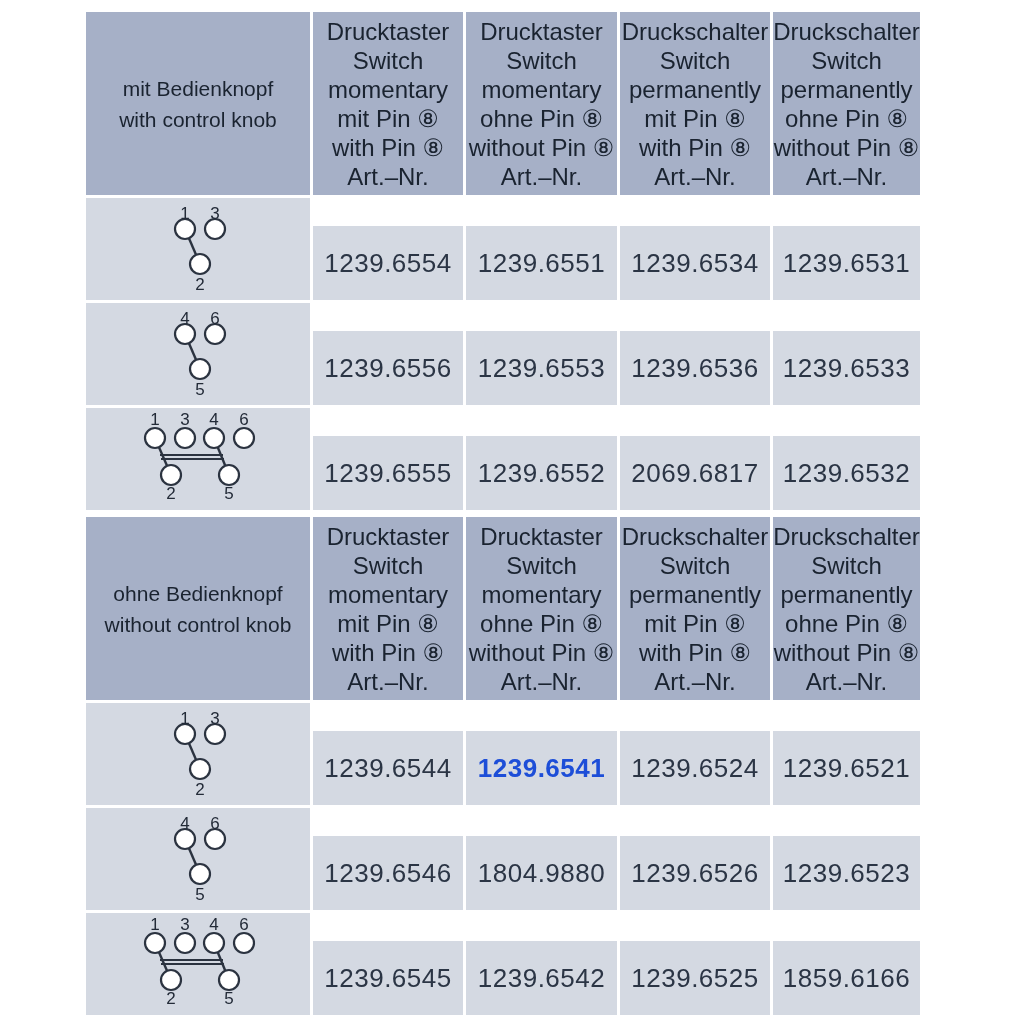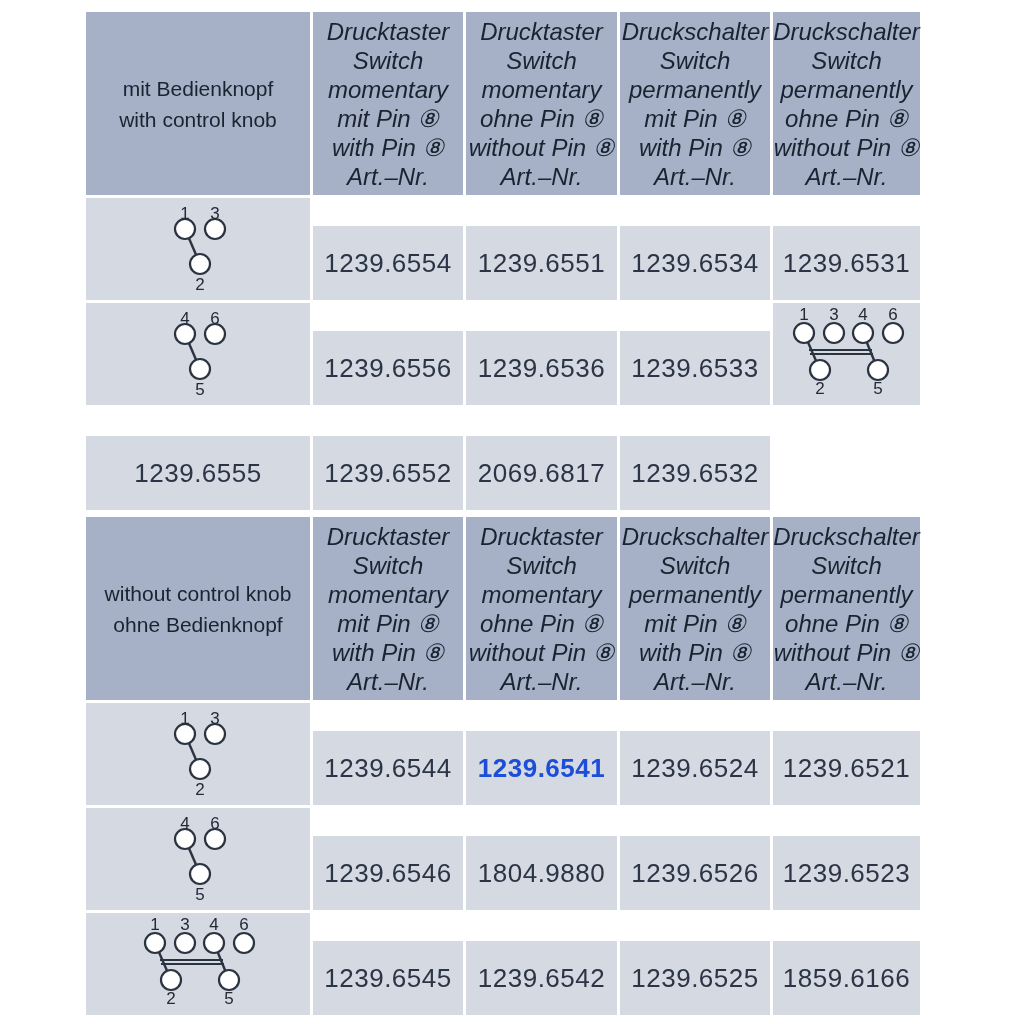--- a/index.html
+++ b/index.html
@@ -11,21 +11,21 @@
   .ptable {
     display:grid;
     grid-template-columns:224px 150px 151px 150px 147px;
     grid-template-rows:183px 102px 102px 102px;
     gap:3px;
     margin-bottom:7px;
   }
   .cell { display:flex; flex-direction:column; align-items:center; justify-content:center; }
   .hdr  { background:#a6b0c7; color:#1a2330; }
   .body { background:#d4d9e2; color:#2b3545; }
-  .hdr-line { font-size:24px; line-height:29px; text-align:center; white-space:nowrap;font-style:italic; }
+  .hdr-line { font-size:24px; line-height:29px; text-align:center; white-space:nowrap; }
   .rowhdr-line { font-size:21px; line-height:31px; text-align:left; white-space:nowrap; }
   .num { font-size:26px; letter-spacing:0.5px;margin-top:28px; }
   .num.bold { font-weight:bold; color:#1d4ed8; }
   svg text { font-family:"Liberation Sans", sans-serif; font-size:17px; fill:#232b38; }
 </style>
 </head>
 <body>
 
 <div id="canvas">
   <div id="tables-root">
@@ -86,20 +86,21 @@
             <line x1="99" y1="31" x2="114" y2="66" stroke="#2b3340" stroke-width="2.4"></line>
             <circle cx="99" cy="31" r="10" fill="#ffffff" stroke="#2b3340" stroke-width="2.2"></circle>
             <text x="99" y="21" text-anchor="middle">4</text>
             <circle cx="129" cy="31" r="10" fill="#ffffff" stroke="#2b3340" stroke-width="2.2"></circle>
             <text x="129" y="21" text-anchor="middle">6</text>
             <circle cx="114" cy="66" r="10" fill="#ffffff" stroke="#2b3340" stroke-width="2.2"></circle>
             <text x="114" y="92" text-anchor="middle">5</text>
           </svg>
         </div>
         <div class="cell body num">1239.6556</div>
+        <div class="cell body num">1239.6553</div>
         <div class="cell body num">1239.6536</div>
         <div class="cell body num">1239.6533</div>
         <div class="cell body">
           <svg width="224" height="102" viewBox="0 0 224 102">
             <line x1="69" y1="30" x2="85" y2="67" stroke="#2b3340" stroke-width="2.4"></line>
             <line x1="128" y1="30" x2="143" y2="67" stroke="#2b3340" stroke-width="2.4"></line>
             <line x1="74" y1="47" x2="137" y2="47" stroke="#2b3340" stroke-width="1.8"></line>
             <line x1="75" y1="51" x2="138" y2="51" stroke="#2b3340" stroke-width="1.8"></line>
             <circle cx="69" cy="30" r="10" fill="#ffffff" stroke="#2b3340" stroke-width="2.2"></circle>
             <text x="69" y="17" text-anchor="middle">1</text>
@@ -115,22 +116,22 @@
             <text x="143" y="91" text-anchor="middle">5</text>
           </svg>
         </div>
         <div class="cell body num">1239.6555</div>
         <div class="cell body num">1239.6552</div>
         <div class="cell body num">2069.6817</div>
         <div class="cell body num">1239.6532</div>
       </section>
       <section class="ptable">
         <div class="cell hdr">
+          <div class="rowhdr-line">ohne Bedienknopf</div>
           <div class="rowhdr-line">without control knob</div>
-          <div class="rowhdr-line">ohne Bedienknopf</div>
         </div>
         <div class="cell hdr">
           <div class="hdr-line">Drucktaster</div>
           <div class="hdr-line">Switch</div>
           <div class="hdr-line">momentary</div>
           <div class="hdr-line">mit Pin ⑧</div>
           <div class="hdr-line">with Pin ⑧</div>
           <div class="hdr-line">Art.–Nr.</div>
         </div>
         <div class="cell hdr">

